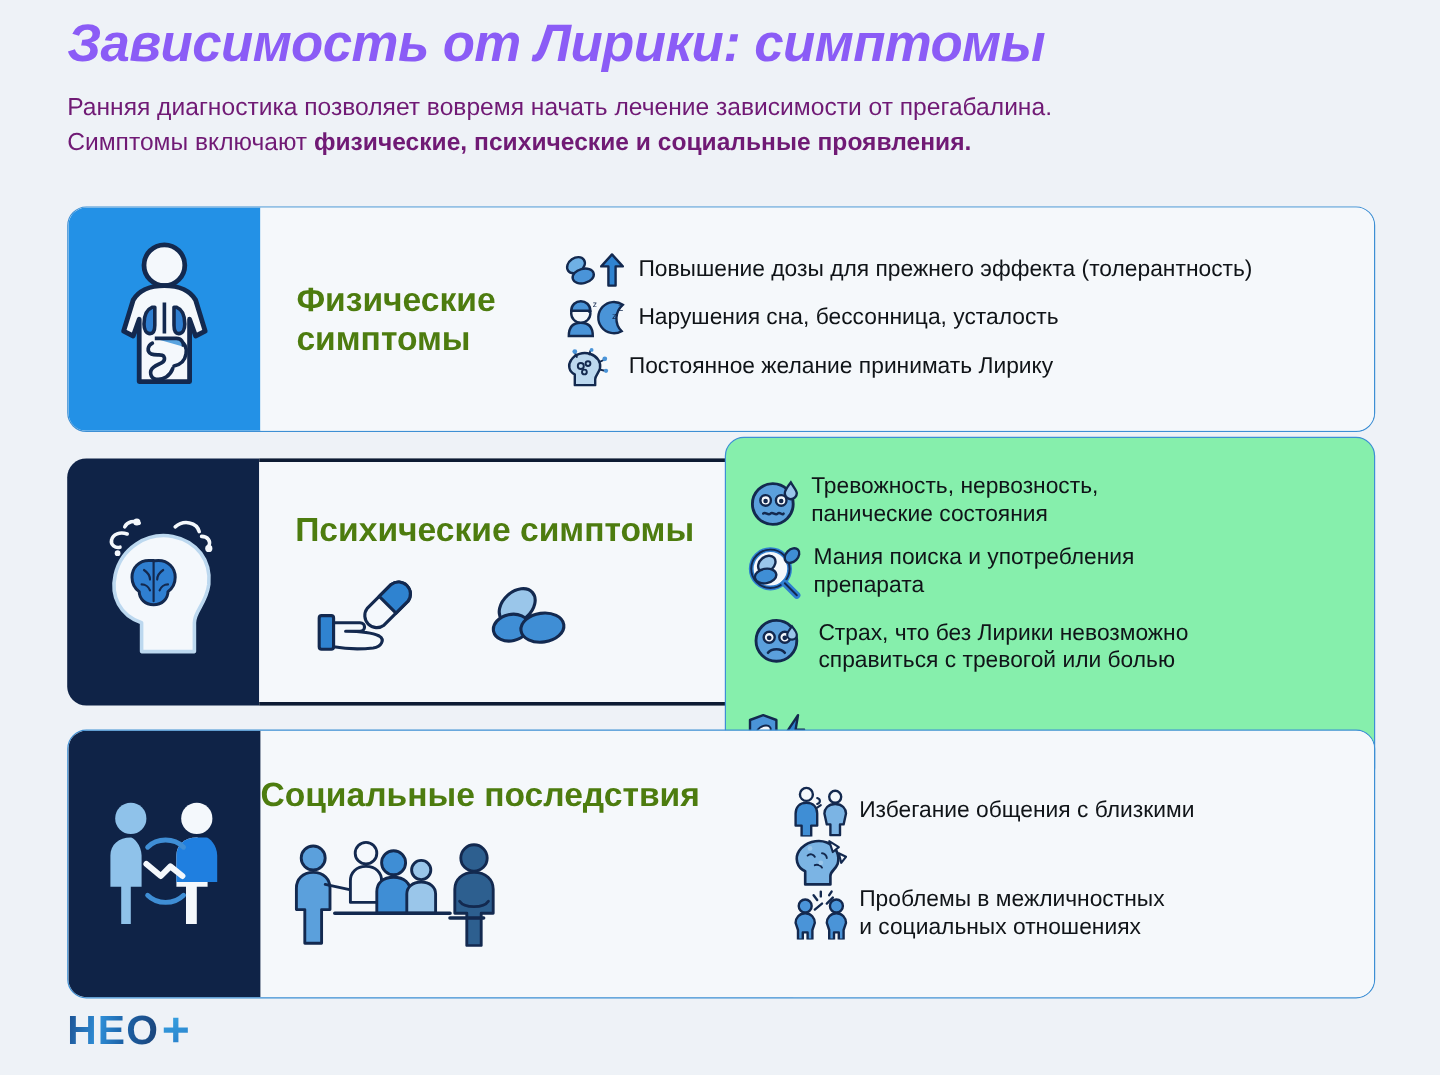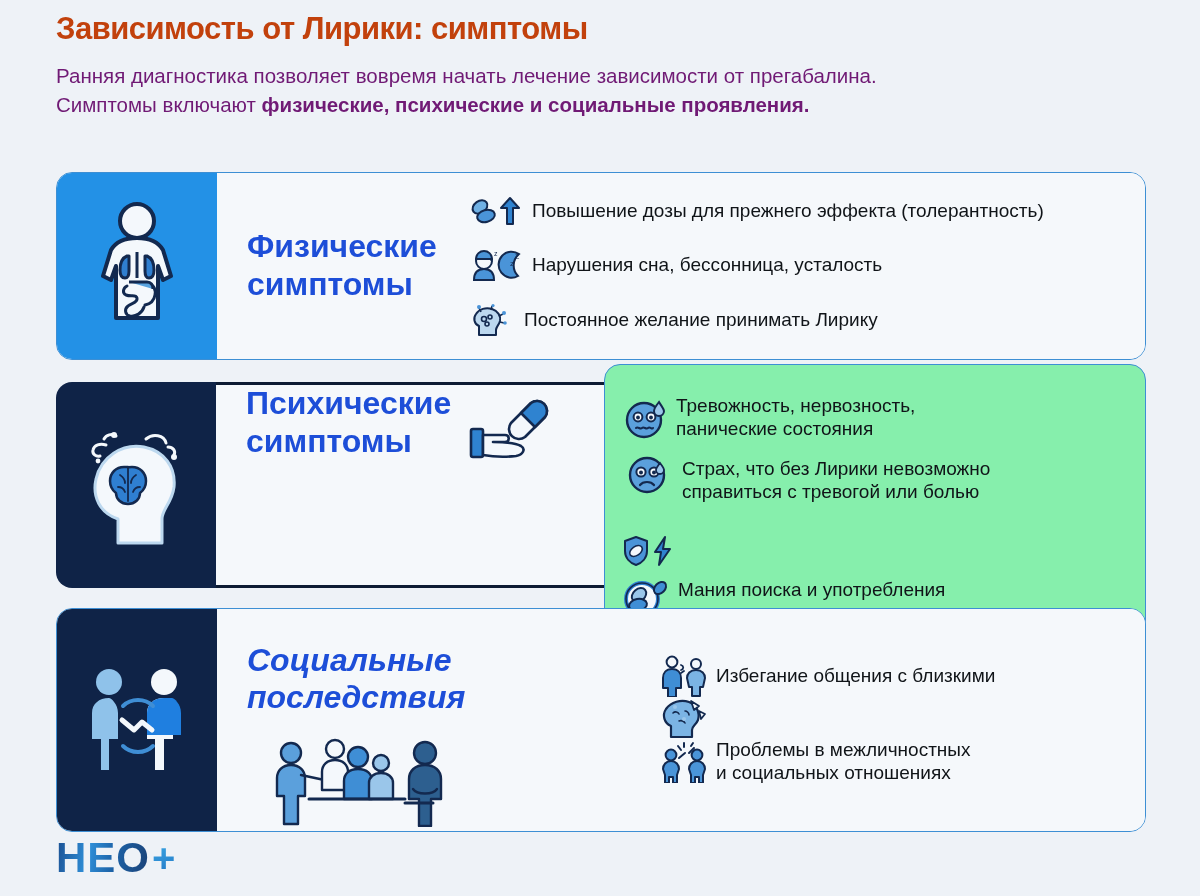--- a/index.html
+++ b/index.html
@@ -10,26 +10,27 @@
     background: #eef2f7;
     font-family: "Liberation Sans", "DejaVu Sans", sans-serif;
     position: relative;
     overflow: hidden;
   }
 
   
   #header { padding: 12px 0 0 56px; }
 
   #title {
-    font-size: 31px;
+    font-size: 44px;
     font-weight: 700;
-    color: #c2410c;
+    color: #8b5cf6;
     letter-spacing: -0.5px;
     line-height: 1.12;
     white-space: nowrap;
+    font-style: italic;
   }
 
   #subtitle {
     margin-top: 14px;
     font-size: 20.5px;
     color: #701a75;
     line-height: 1.42;
   }
   #subtitle .b { font-weight: 700; }
 
@@ -50,23 +51,23 @@
   .icon-panel.navy { background: #0f2347; }
 
   .body-panel {
     flex: 1 1 auto;
     background: #f5f8fb;
     display: flex;
     align-items: center;
   }
 
   .heading {
-    font-size: 32px;
+    font-size: 28px;
     font-weight: 700;
-    color: #1d4ed8;
+    color: #4d7c0f;
     line-height: 1.18;
   }
 
   
   .bullets { display: flex; flex-direction: column; }
   .bullet {
     display: flex;
     align-items: center;
     gap: 9px;
   }
@@ -81,31 +82,31 @@
   
   #card-physical {
     left: 56px; top: 172px; width: 1090px; height: 188px;
     border: 1.4px solid #3d8fd4;
     border-radius: 16px;
     overflow: hidden;
     background: #f5f8fb;
   }
   #card-physical .icon-panel { width: 160px; border-radius: 14px 0 0 14px; }
   #card-physical .heading { margin-left: 30px; width: 200px; }
-  #card-physical .bullets { margin-left: 22px; gap: 22px; text-align: right; }
+  #card-physical .bullets { margin-left: 22px; gap: 8px; text-align: right; }
 
   
   #card-mental {
     left: 56px; top: 382px; width: 555px; height: 206px;
   }
   #card-mental .icon-panel { width: 160px; height: 206px; border-radius: 16px 0 0 16px; }
   #card-mental .body-panel {
     border-top: 3px solid #0d1b33;
     border-bottom: 3px solid #0d1b33;
-    flex-direction: row;
+    flex-direction: column;
     align-items: flex-start;
     justify-content: center;
     padding-left: 30px;
   }
   #card-mental .heading { margin-bottom: 10px; }
 
   #panel-mental-bullets {
     position: absolute;
     left: 604px; top: 364px; width: 542px; height: 292px;
     border: 1.6px solid #3d8fd4;
@@ -125,36 +126,34 @@
     border-radius: 16px;
     overflow: hidden;
     background: #f5f8fb;
   }
   #card-social .icon-panel { width: 160px; border-radius: 14px 0 0 14px; }
   #card-social .mid {
     width: 444px;
     height: 100%;
     display: flex;
     flex-direction: column;
-    justify-content: flex-end;
-    padding-left: 30px;
-    font-style: italic;
+    justify-content: center;
   }
   #card-social .heading { margin-bottom: 8px; }
   #card-social .bullets { }
 
   
   #logo {
     position: absolute;
     left: 56px; bottom: 14px;
     display: flex;
     align-items: center;
   }
   #logo-text {
-    font-size: 42px;
+    font-size: 34px;
     font-weight: 900;
     letter-spacing: 1px;
     background: linear-gradient(100deg,#1a4d8f 0%, #2f8fd8 35%, #1d63a8 60%, #1a3f73 100%);
     -webkit-background-clip: text;
     background-clip: text;
     color: transparent;
   }
   #logo-plus {
     font-size: 40px;
     font-weight: 900;
@@ -314,20 +313,36 @@
             <circle cx="15" cy="21.5" r="1.9"></circle>
             <circle cx="28" cy="21.5" r="1.9"></circle>
           </g>
         <path d="M13 32c2-2 4 2 6 0s4 2 6 0s4 2 5 0" fill="none" stroke="#13294f" stroke-width="2" stroke-linecap="round"></path>
         <path d="M36 6c-4 5-5 7-5 9a5 5 0 0010 0c0-2-2-4-5-9z" fill="#9ac6ea" stroke="#13294f" stroke-width="2"></path>
       </svg>
       <div class="btext">Тревожность, нервозность,
 панические состояния</div>
     </div>
 
+    <div class="bullet">
+      <svg class="bico" width="46" height="46" viewBox="0 0 46 46">
+        <circle cx="19" cy="20" r="16" fill="#f4f8fc" stroke="#2f7fd1" stroke-width="4"></circle>
+        <circle cx="19" cy="20" r="16" fill="none" stroke="#13294f" stroke-width="1.6"></circle>
+        <g stroke="#13294f" stroke-width="2" stroke-linejoin="round">
+          <ellipse cx="16" cy="16" rx="8" ry="6" transform="rotate(-40 16 16)" fill="#9ac6ea"></ellipse>
+          <ellipse cx="15" cy="26" rx="9" ry="6" transform="rotate(-10 15 26)" fill="#3f8ed5"></ellipse>
+        </g>
+        <path d="M31 32l10 10" stroke="#2f7fd1" stroke-width="6" stroke-linecap="round"></path>
+        <path d="M31 32l10 10" stroke="#13294f" stroke-width="1.6" stroke-linecap="round" fill="none"></path>
+        <ellipse cx="37" cy="9" rx="7" ry="5" transform="rotate(-45 37 9)" fill="#3f8ed5" stroke="#13294f" stroke-width="2"></ellipse>
+      </svg>
+      <div class="btext">Мания поиска и употребления
+препарата</div>
+    </div>
+
     <div class="bullet" style="align-items:flex-start">
       <div style="display:flex;flex-direction:column;align-items:center;gap:4px">
         <svg class="bico" width="42" height="42" viewBox="0 0 42 42">
           <circle cx="20" cy="21" r="17" fill="#5ba0dc" stroke="#13294f" stroke-width="2.4"></circle>
           <g fill="#f4f8fc" stroke="#13294f" stroke-width="2">
               <circle cx="14" cy="18" r="4.6"></circle>
               <circle cx="27" cy="18" r="4.6"></circle>
             </g>
           <g fill="#13294f">
               <circle cx="14" cy="18.5" r="2"></circle>
@@ -341,36 +356,20 @@
             <path d="M13 1L2 5v10c0 7 5 12 11 14 6-2 11-7 11-14V5z" fill="#4a94d8" stroke="#13294f" stroke-width="2" stroke-linejoin="round"></path>
             <ellipse cx="13" cy="15" rx="7" ry="4.5" transform="rotate(-35 13 15)" fill="#f4f8fc" stroke="#13294f" stroke-width="1.6"></ellipse>
           </svg>
           <svg width="20" height="30" viewBox="0 0 20 30">
             <path d="M12 1L2 16h6L6 29l11-16h-7z" fill="#2f83d0" stroke="#13294f" stroke-width="2" stroke-linejoin="round"></path>
           </svg>
         </div>
       </div>
       <div class="btext" style="margin-top:4px">Страх, что без Лирики невозможно
 справиться с тревогой или болью</div>
-    </div>
-
-    <div class="bullet">
-      <svg class="bico" width="46" height="46" viewBox="0 0 46 46">
-        <circle cx="19" cy="20" r="16" fill="#f4f8fc" stroke="#2f7fd1" stroke-width="4"></circle>
-        <circle cx="19" cy="20" r="16" fill="none" stroke="#13294f" stroke-width="1.6"></circle>
-        <g stroke="#13294f" stroke-width="2" stroke-linejoin="round">
-          <ellipse cx="16" cy="16" rx="8" ry="6" transform="rotate(-40 16 16)" fill="#9ac6ea"></ellipse>
-          <ellipse cx="15" cy="26" rx="9" ry="6" transform="rotate(-10 15 26)" fill="#3f8ed5"></ellipse>
-        </g>
-        <path d="M31 32l10 10" stroke="#2f7fd1" stroke-width="6" stroke-linecap="round"></path>
-        <path d="M31 32l10 10" stroke="#13294f" stroke-width="1.6" stroke-linecap="round" fill="none"></path>
-        <ellipse cx="37" cy="9" rx="7" ry="5" transform="rotate(-45 37 9)" fill="#3f8ed5" stroke="#13294f" stroke-width="2"></ellipse>
-      </svg>
-      <div class="btext">Мания поиска и употребления
-препарата</div>
     </div>
 
   </div>
 </div>
 
 <div class="card" id="card-social">
   <div class="icon-panel navy">
     <svg width="110" height="112" viewBox="0 0 110 112">
       <g fill="#8fc2ea">
         <circle cx="27" cy="18" r="13"></circle>

